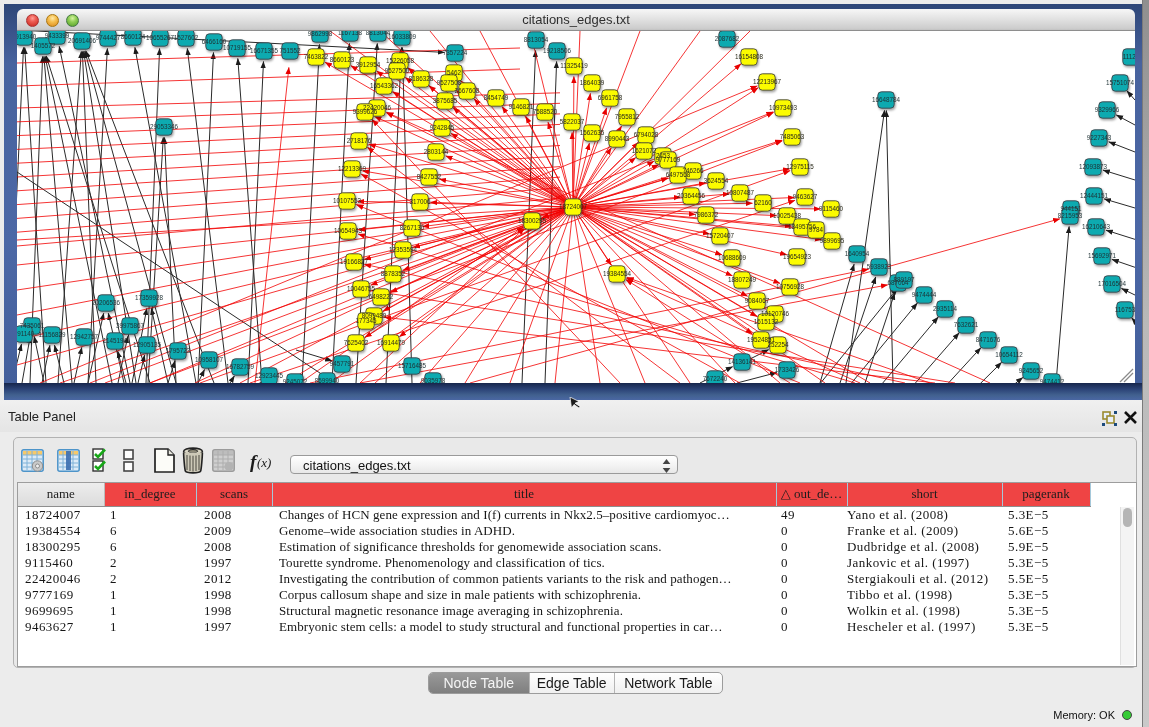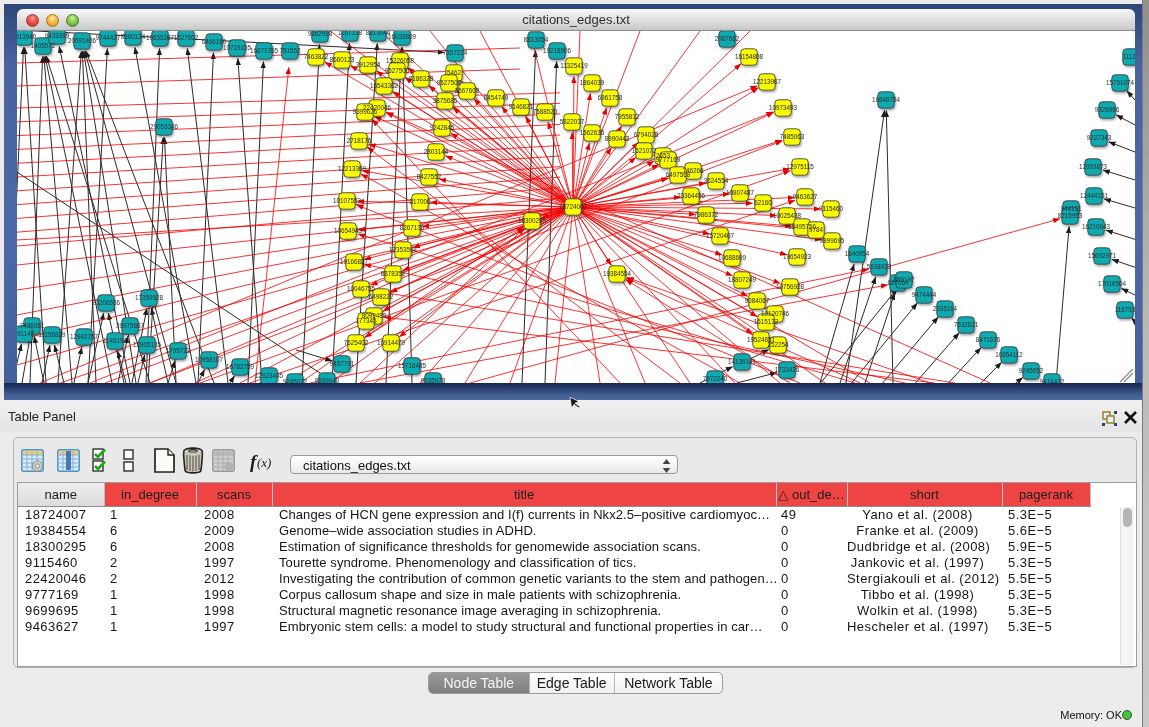--- a/index.html
+++ b/index.html
@@ -25,44 +25,44 @@
  background:linear-gradient(180deg,#f0f0f0,#e2e2e2);border-bottom:1px solid #c4c4c4;}
 #tp-bar .t{position:absolute;left:8px;top:9px;font-size:13px;color:#222;}
 #tp-below{position:absolute;left:0;top:432px;width:1142px;height:295px;background:#ececec;}
 #panel{position:absolute;left:13px;top:437px;width:1124px;height:231px;background:#e9e9e9;
  border:1px solid #b2b2b2;border-radius:5px;}
 #toolbar{position:absolute;left:0;top:6px;width:100%;height:40px;}
 #combo{position:absolute;left:276px;top:11px;width:388px;height:19px;border:1px solid #9a9a9a;border-radius:4px;
  background:linear-gradient(180deg,#ffffff,#f2f2f2 60%,#e8e8e8);font-size:13px;color:#111;}
 #combo .txt{position:absolute;left:12px;top:2px;}
 #tablewrap{position:absolute;left:3px;top:44px;width:1120px;height:185px;background:#fff;
- border:1px solid #9d9d9d;overflow:hidden;}
+ border:1px solid #9d9d9d;overflow:hidden;font-family:Liberation Serif, serif;}
 table{border-collapse:collapse;table-layout:fixed;width:1104px;font-size:13px;}
 th{padding-left:9px;height:23px;background:#ef4444;font-weight:normal;color:#1d1d1d;
  border-right:1px solid #a5c8da;border-bottom:1px solid #8e8e8e;font-size:13px;padding:0}
 th.c0{background:linear-gradient(180deg,#ededed,#dcdcdc);border-right:1px solid #bbb;}
 td{height:16px;padding:0;white-space:nowrap;overflow:hidden;color:#151515;letter-spacing:0.45px}
 td.c0{padding-left:7px}
 td.c1{padding-left:6px}
 td.c2{padding-left:8px}
 td.c3{padding-left:7px;letter-spacing:0.08px}
 td.c4{padding-left:5px}
-td.c5{text-align:center;padding-right:14px}
+td.c5{text-align:left;padding-right:14px}
 td.c6{padding-left:6px}
 #vsb{position:absolute;right:2px;top:24px;width:14px;height:158px;background:#f4f4f4;border-left:1px solid #e0e0e0;}
 #vsb .th{position:absolute;left:2px;top:1px;width:9px;height:19px;border-radius:5px;background:#b5b5b5;}
 #tabs{position:absolute;left:428px;top:672px;width:295px;height:22px;border:1px solid #9c9c9c;border-radius:5px;
  background:linear-gradient(180deg,#ffffff,#f0f0f0);overflow:hidden;display:flex;}
 #tabs div{font-size:14px;color:#1a1a1a;text-align:center;line-height:21px;}
 #tabs .sel{background:linear-gradient(180deg,#999999,#7f7f7f);color:#f5f5f5;}
 #tabs .s1{width:104px}
 #tabs .s2{width:90px;border-left:1px solid #b5b5b5;border-right:1px solid #b5b5b5}
 #tabs .s3{width:112px}
 #status{position:absolute;left:0;top:698px;width:1142px;height:29px;background:#ececec;}
-#mem{position:absolute;right:20px;top:11px;font-size:11px;color:#111;}
+#mem{position:absolute;right:27px;top:11px;font-size:11px;color:#111;}
 #dot{position:absolute;right:10px;top:12px;width:10px;height:10px;border-radius:50%;
  background:#35cb35;border:1.5px solid #454545;}
 </style></head>
 <body>
 <div id="root">
  <div id="blue"></div>
  <div id="blueband"></div>
  <div id="rstrip"></div>
  <div id="titlebar">
    <div class="t">citations_edges.txt</div>
@@ -733,21 +733,21 @@
               <td class="c3">Tourette syndrome. Phenomenology and classification of tics.</td>
               <td class="c4">0</td>
               <td class="c5">Jankovic et al. (1997)</td>
               <td class="c6">5.3E−5</td>
               <td class="c7"></td>
             </tr>
             <tr>
               <td class="c0">22420046</td>
               <td class="c1">2</td>
               <td class="c2">2012</td>
-              <td class="c3">Investigating the contribution of common genetic variants to the stem and pathogen…</td>
+              <td class="c3">Investigating the contribution of common patients variants to the risk and pathogen…</td>
               <td class="c4">0</td>
               <td class="c5">Stergiakouli et al. (2012)</td>
               <td class="c6">5.5E−5</td>
               <td class="c7"></td>
             </tr>
             <tr>
               <td class="c0">9777169</td>
               <td class="c1">1</td>
               <td class="c2">1998</td>
               <td class="c3">Corpus callosum shape and size in male patients with schizophrenia.</td>

